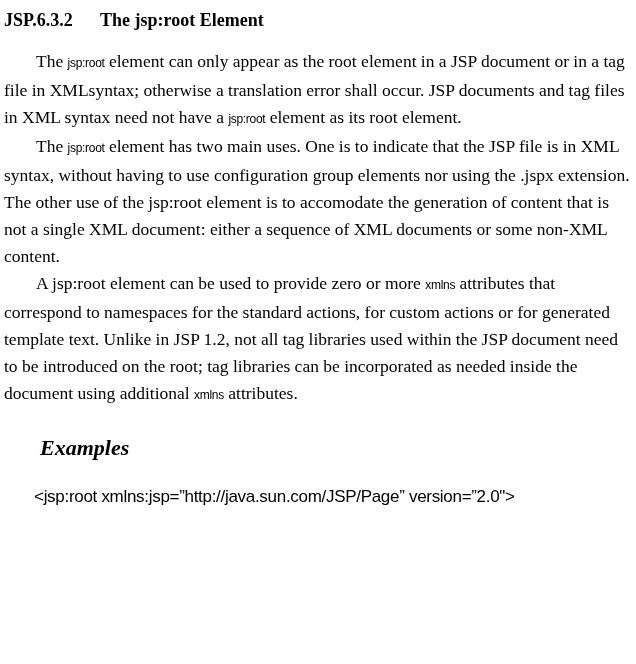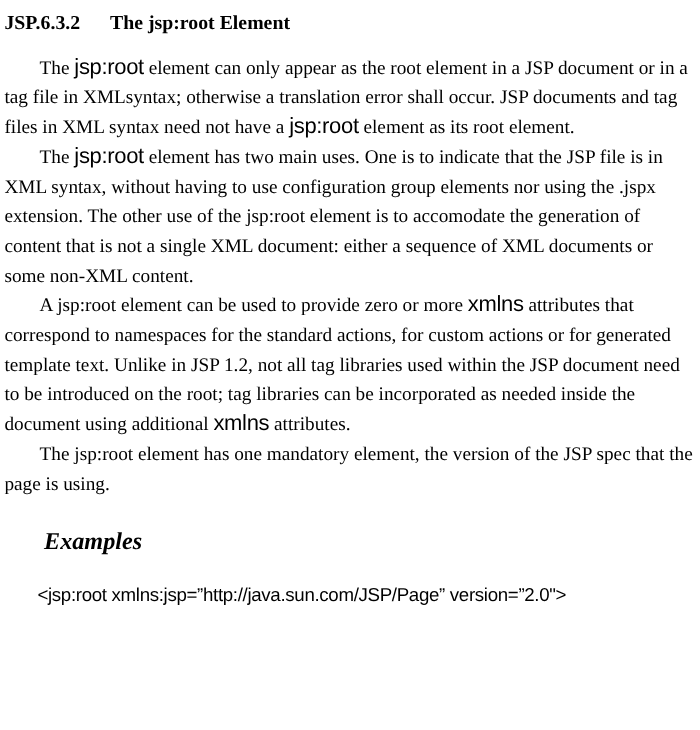--- a/index.html
+++ b/index.html
@@ -26,21 +26,21 @@
     display: inline-block;
     width: 96px;
   }
   .body-para {
     font-size: 17.5px;
     line-height: 27px;
     text-indent: 32px;
   }
   .inline-code {
     font-family: "Liberation Sans", sans-serif;
-    font-size: 20px;
+    font-size: 12px;
     letter-spacing: -0.3px;
   }
   .examples-heading {
     font-style: italic;
     font-size: 22px;
     line-height: 26px;
     margin-top: 26px;
     margin-left: 36px;
     margin-bottom: 22px;
     font-weight: bold;
@@ -71,21 +71,20 @@
   <div class="section-heading">
     <span class="section-number">JSP.6.3.2</span><span>The jsp:root Element</span>
   </div>
 
   <p class="body-para"><span>The </span><span class="inline-code">jsp:root</span><span> element can only appear as the root element in a JSP document or in a tag file in XMLsyntax; otherwise a translation error shall occur. JSP documents and tag files in XML syntax need not have a </span><span class="inline-code">jsp:root</span><span> element as its root element.</span></p>
 
   <p class="body-para"><span>The </span><span class="inline-code">jsp:root</span><span> element has two main uses. One is to indicate that the JSP file is in XML syntax, without having to use configuration group elements nor using the .jspx extension. The other use of the jsp:root element is to accomodate the generation of content that is not a single XML document: either a sequence of XML documents or some non-XML content.</span></p>
 
   <p class="body-para"><span>A jsp:root element can be used to provide zero or more </span><span class="inline-code">xmlns</span><span> attributes that correspond to namespaces for the standard actions, for custom actions or for generated template text. Unlike in JSP 1.2, not all tag libraries used within the JSP document need to be introduced on the root; tag libraries can be incorporated as needed inside the document using additional </span><span class="inline-code">xmlns</span><span> attributes.</span></p>
 
-  <p class="body-para"><span>The jsp:root element has one mandatory element, the version of the JSP spec that the page is using.</span></p>
 
 
   <div class="examples-heading">Examples</div>
 
 
   <div class="code-block">
     <div class="code-line">&lt;jsp:root xmlns:jsp=”http://java.sun.com/JSP/Page” version=”2.0"&gt;</div>
 
   </div>
 

